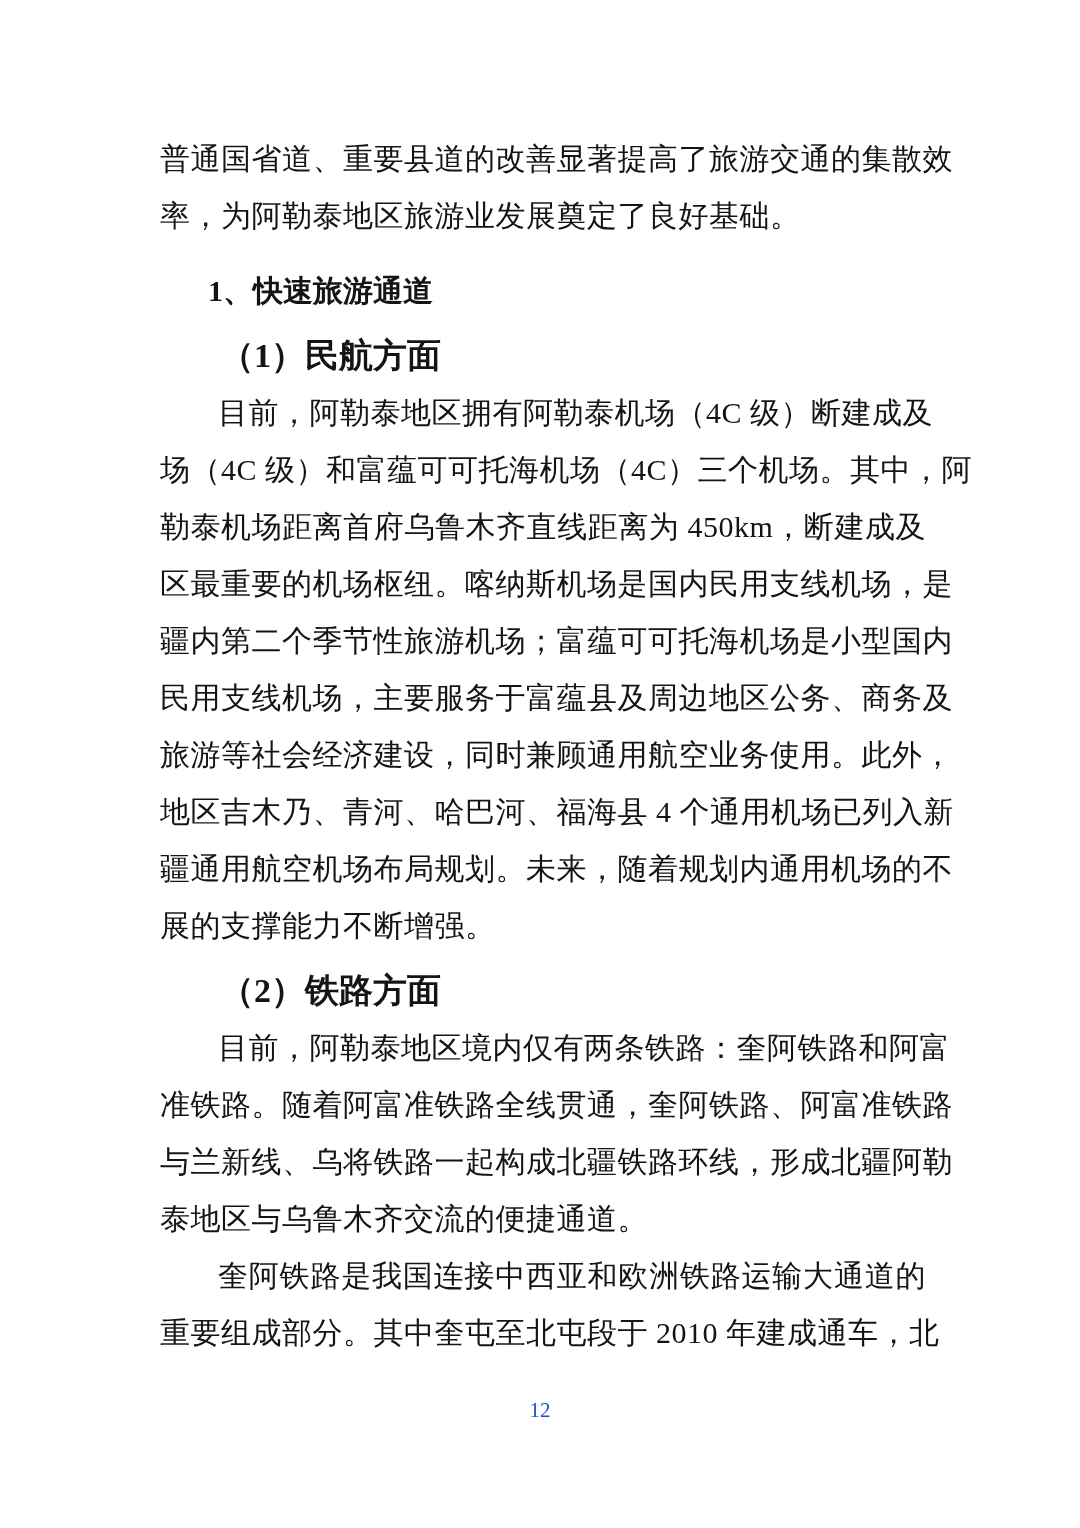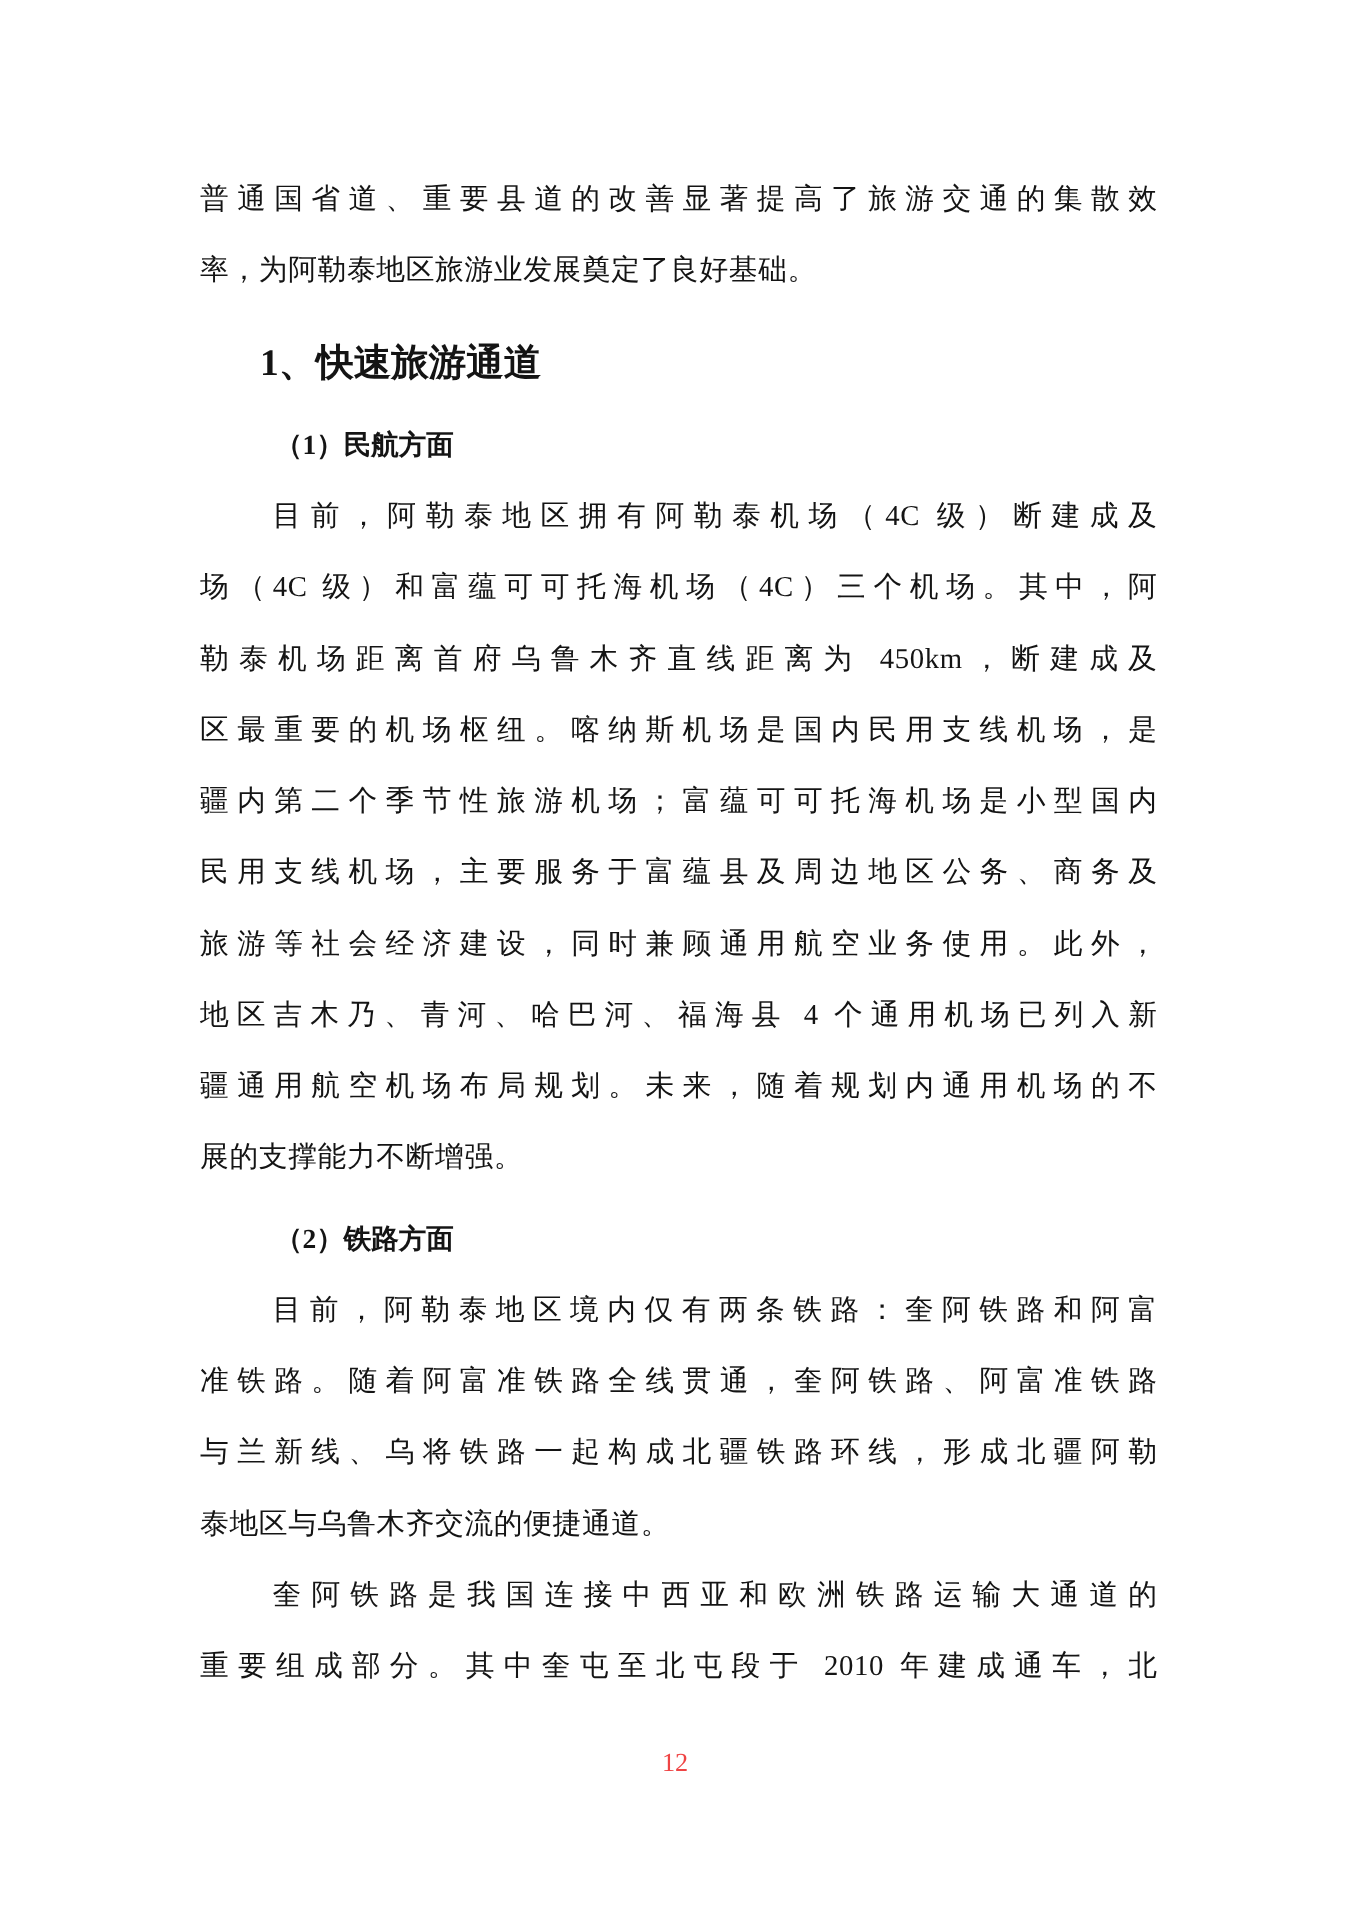--- a/index.html
+++ b/index.html
@@ -16,21 +16,21 @@
     font-family: "Liberation Serif", "DejaVu Serif", serif;
     overflow: hidden;
   }
   .text-block {
     position: absolute;
     left: 160px;
     top: 130px;
     width: 766px;
   }
   .line {
-    font-size: 23px;
+    font-size: 30px;
     line-height: 57px;
     height: 57px;
     text-align: justify;
     text-align-last: justify;
     text-justify: inter-character;
     letter-spacing: 0.5px;
     white-space: nowrap;
   }
   .line.flush-left {
     text-align: left;
@@ -45,37 +45,37 @@
     font-size: 30px;
     line-height: 57px;
     height: 57px;
     font-weight: bold;
     text-align: left;
     text-align-last: left;
     margin-left: 48px;
   }
   .h2 {
     margin-top: 8px;
-    font-size: 22px;
+    font-size: 34px;
     line-height: 57px;
     height: 57px;
     font-weight: bold;
     text-align: left;
     text-align-last: left;
     text-indent: 60px;
   }
   .page-number {
     position: absolute;
     top: 1398px;
     left: 0;
     width: 1080px;
     text-align: center;
     font-size: 21px;
     line-height: 24px;
-    color: #ef4444;
+    color: #1d4ed8;
     font-family: "Liberation Serif", "DejaVu Serif", serif;
   }
 </style>
 </head>
 <body>
 
 <div class="page">
   <div class="text-block">
 
     <div class="para">

